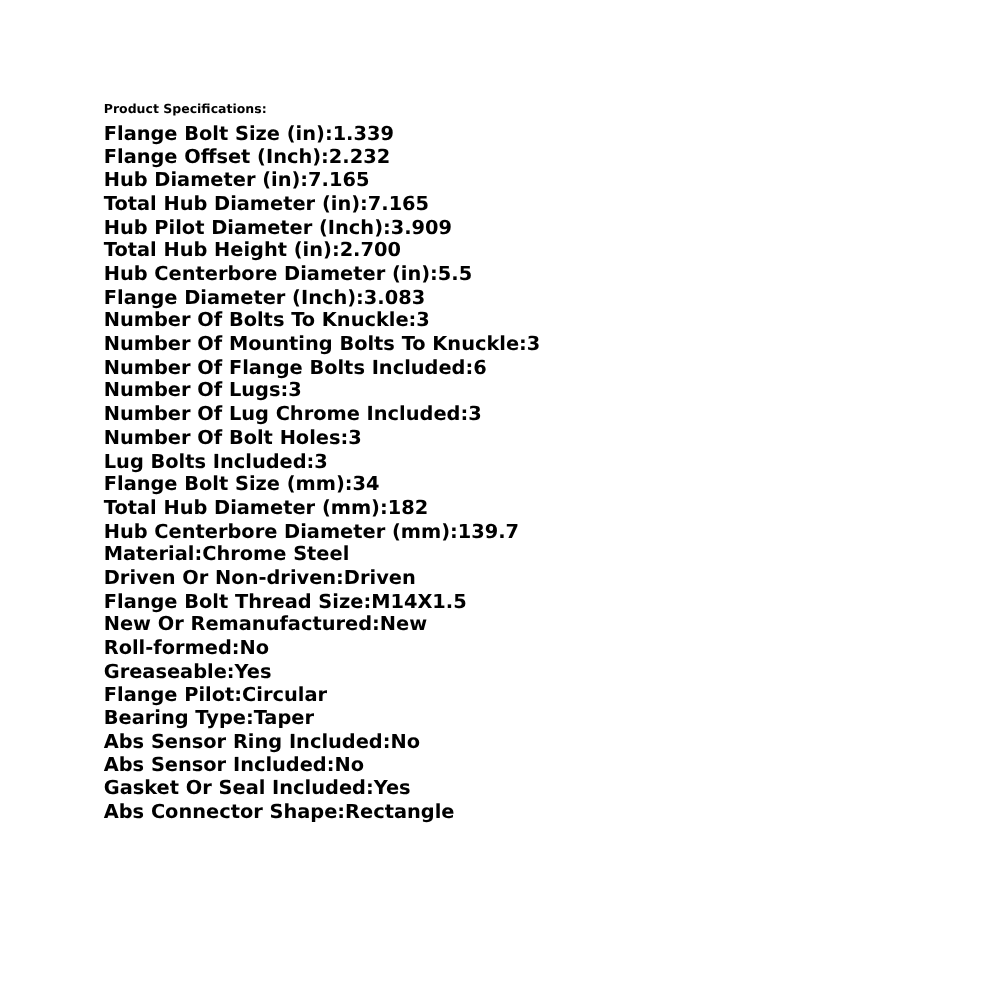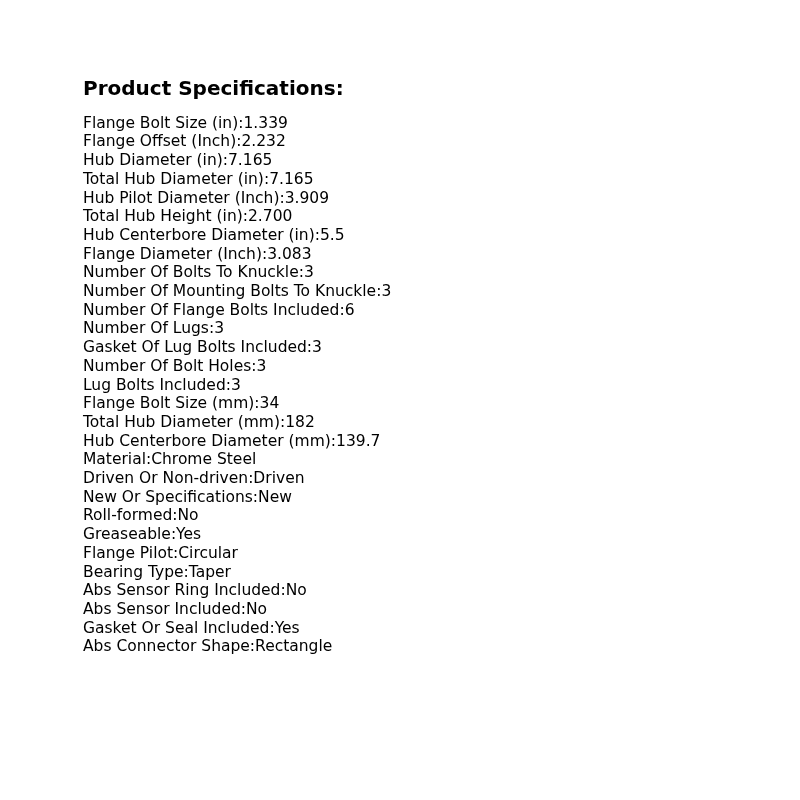--- a/index.html
+++ b/index.html
@@ -20,31 +20,32 @@
     height: 800px;
     box-sizing: border-box;
   }
   .spec-block {
     position: absolute;
     left: 83px;
     top: 79px;
     width: 660px;
   }
   .spec-title {
-    font-size: 20px;
+    font-size: 10px;
     font-weight: bold;
     line-height: 18.7px;
     letter-spacing: 0px;
-    margin: 0 0 16px 0;
+    margin: 0 0 0 0;
     white-space: pre;
   }
   .spec-list {
     list-style: none;
     margin: 0;
     padding: 0;
+    font-weight: bold;
   }
   .spec-row {
     font-size: 15.5px;
     line-height: 18.7px;
     white-space: pre;
   }
   .spec-row .spec-label,
   .spec-row .spec-value {
     display: inline;
   }
@@ -61,29 +62,30 @@
         <div class="spec-row"><span class="spec-label">Hub Diameter (in)</span><span class="spec-sep">:</span><span class="spec-value">7.165</span></div>
         <div class="spec-row"><span class="spec-label">Total Hub Diameter (in)</span><span class="spec-sep">:</span><span class="spec-value">7.165</span></div>
         <div class="spec-row"><span class="spec-label">Hub Pilot Diameter (Inch)</span><span class="spec-sep">:</span><span class="spec-value">3.909</span></div>
         <div class="spec-row"><span class="spec-label">Total Hub Height (in)</span><span class="spec-sep">:</span><span class="spec-value">2.700</span></div>
         <div class="spec-row"><span class="spec-label">Hub Centerbore Diameter (in)</span><span class="spec-sep">:</span><span class="spec-value">5.5</span></div>
         <div class="spec-row"><span class="spec-label">Flange Diameter (Inch)</span><span class="spec-sep">:</span><span class="spec-value">3.083</span></div>
         <div class="spec-row"><span class="spec-label">Number Of Bolts To Knuckle</span><span class="spec-sep">:</span><span class="spec-value">3</span></div>
         <div class="spec-row"><span class="spec-label">Number Of Mounting Bolts To Knuckle</span><span class="spec-sep">:</span><span class="spec-value">3</span></div>
         <div class="spec-row"><span class="spec-label">Number Of Flange Bolts Included</span><span class="spec-sep">:</span><span class="spec-value">6</span></div>
         <div class="spec-row"><span class="spec-label">Number Of Lugs</span><span class="spec-sep">:</span><span class="spec-value">3</span></div>
-        <div class="spec-row"><span class="spec-label">Gasket Of Lug Bolts Included</span><span class="spec-sep">:</span><span class="spec-value">3</span></div>
+        <div class="spec-row"><span class="spec-label">Number Of Lug Chrome Included</span><span class="spec-sep">:</span><span class="spec-value">3</span></div>
         <div class="spec-row"><span class="spec-label">Number Of Bolt Holes</span><span class="spec-sep">:</span><span class="spec-value">3</span></div>
         <div class="spec-row"><span class="spec-label">Lug Bolts Included</span><span class="spec-sep">:</span><span class="spec-value">3</span></div>
         <div class="spec-row"><span class="spec-label">Flange Bolt Size (mm)</span><span class="spec-sep">:</span><span class="spec-value">34</span></div>
         <div class="spec-row"><span class="spec-label">Total Hub Diameter (mm)</span><span class="spec-sep">:</span><span class="spec-value">182</span></div>
         <div class="spec-row"><span class="spec-label">Hub Centerbore Diameter (mm)</span><span class="spec-sep">:</span><span class="spec-value">139.7</span></div>
         <div class="spec-row"><span class="spec-label">Material</span><span class="spec-sep">:</span><span class="spec-value">Chrome Steel</span></div>
         <div class="spec-row"><span class="spec-label">Driven Or Non-driven</span><span class="spec-sep">:</span><span class="spec-value">Driven</span></div>
-        <div class="spec-row"><span class="spec-label">New Or Specifications</span><span class="spec-sep">:</span><span class="spec-value">New</span></div>
+        <div class="spec-row"><span class="spec-label">Flange Bolt Thread Size</span><span class="spec-sep">:</span><span class="spec-value">M14X1.5</span></div>
+        <div class="spec-row"><span class="spec-label">New Or Remanufactured</span><span class="spec-sep">:</span><span class="spec-value">New</span></div>
         <div class="spec-row"><span class="spec-label">Roll-formed</span><span class="spec-sep">:</span><span class="spec-value">No</span></div>
         <div class="spec-row"><span class="spec-label">Greaseable</span><span class="spec-sep">:</span><span class="spec-value">Yes</span></div>
         <div class="spec-row"><span class="spec-label">Flange Pilot</span><span class="spec-sep">:</span><span class="spec-value">Circular</span></div>
         <div class="spec-row"><span class="spec-label">Bearing Type</span><span class="spec-sep">:</span><span class="spec-value">Taper</span></div>
         <div class="spec-row"><span class="spec-label">Abs Sensor Ring Included</span><span class="spec-sep">:</span><span class="spec-value">No</span></div>
         <div class="spec-row"><span class="spec-label">Abs Sensor Included</span><span class="spec-sep">:</span><span class="spec-value">No</span></div>
         <div class="spec-row"><span class="spec-label">Gasket Or Seal Included</span><span class="spec-sep">:</span><span class="spec-value">Yes</span></div>
         <div class="spec-row"><span class="spec-label">Abs Connector Shape</span><span class="spec-sep">:</span><span class="spec-value">Rectangle</span></div>
       </div>
   </div>

